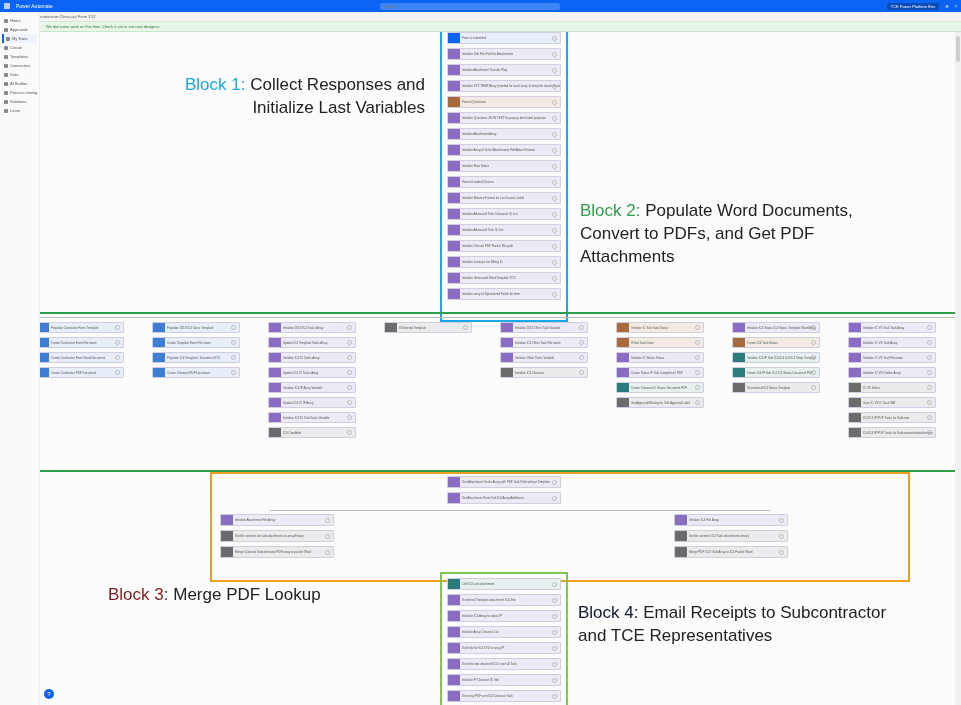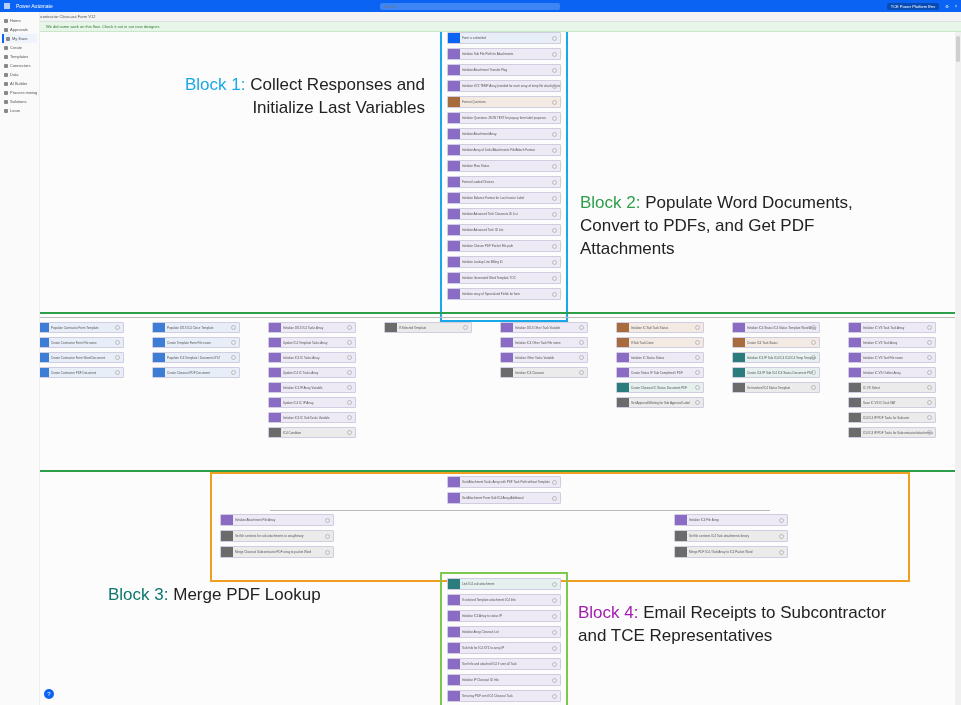--- a/index.html
+++ b/index.html
@@ -34,26 +34,26 @@
   .block1 { border-color: #1aa9e8; left: 400px; top: -8px; width: 128px; height: 298px; }
   .block2 { border-color: #2e9e4a; left: -8px; top: 280px; width: 928px; height: 160px; }
   .block3 { border-color: #f0a020; left: 170px; top: 440px; width: 700px; height: 110px; }
   .block4 { border-color: #7ec850; left: 400px; top: 540px; width: 128px; height: 135px; }
   
   
   .blk-label { position: absolute; font-size: 17px; color: #222; line-height: 1.35; }
   .blk-label .hdr { font-weight: 400; margin-top: 20px; }
   .l1 { left: 85px; top: 42px; width: 300px; text-align: right; }
   .l1 .hdr { color: #1aa9e8; }
-  .l2 { left: 540px; top: 160px; width: 280px; }
+  .l2 { left: 540px; top: 168px; width: 280px; }
   .l2 .hdr { color: #2e9e4a; }
   .l3 { left: 68px; top: 552px; }
-  .l3 .hdr { color: #0f766e; }
+  .l3 .hdr { color: #7f1d1d; }
   .l4 { left: 538px; top: 570px; width: 330px; }
-  .l4 .hdr { color: #a21caf; }
+  .l4 .hdr { color: #0f172a; }
   
   
   .col { position: absolute; display: flex; flex-direction: column; align-items: center; }
   .node { width: 114px; height: 12px; background: #fff; border: 1px solid #d0cde0; border-radius: 1px; display: flex; align-items: center; font-size: 3px; color: #555; margin-bottom: 4px; overflow: hidden; position: relative; }
   .node::after { content: ""; position: absolute; right: 3px; width: 3px; height: 3px; border: 0.5px solid #bbb; border-radius: 50%; }
   .node .nicon { width: 12px; height: 12px; flex-shrink: 0; margin-right: 2px; }
   .node .ntext { white-space: nowrap; overflow: hidden; flex: 1; }
   .node.blue .nicon { background: #0a63f2; }
   .node.purple .nicon { background: #8b6cc5; }
   .node.brown .nicon { background: #a86b3d; }

